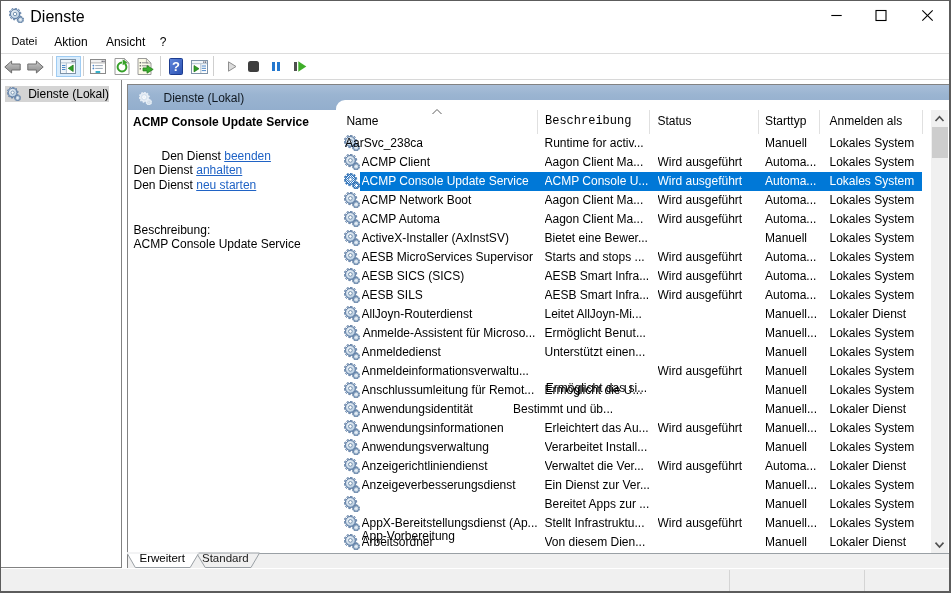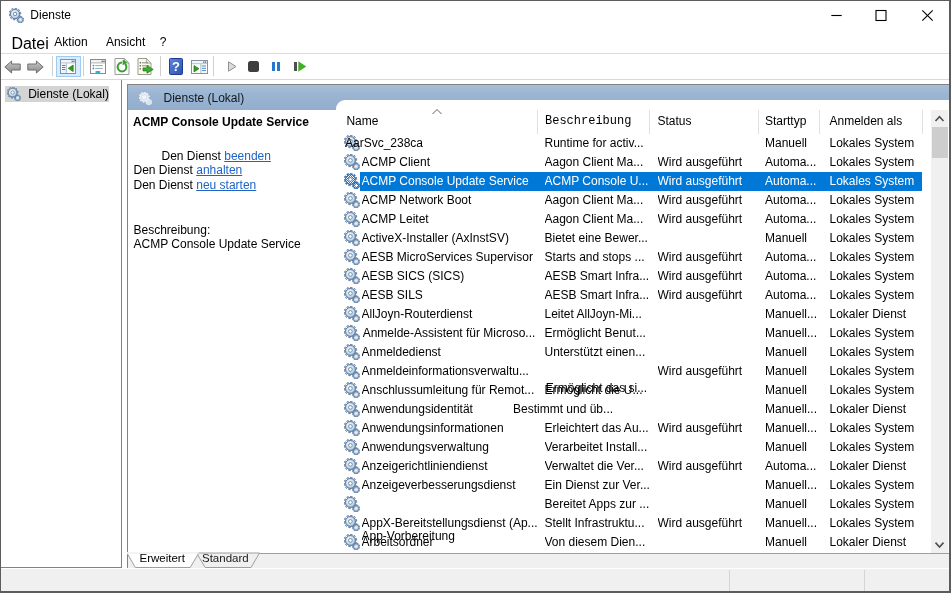--- a/index.html
+++ b/index.html
@@ -29,28 +29,28 @@
 </defs>
   </svg>
 <svg style="position:absolute;left:9px;top:7.5px" width="15" height="15" viewBox="0 0 16 16">
     <path d="M15.59,13.39 L15.06,14.54 L14.32,14.03 L13.48,14.82 L13.94,15.60 L12.75,16.04 L12.59,15.16 L11.43,15.12 L11.21,15.99 L10.06,15.46 L10.57,14.72 L9.78,13.88 L9.00,14.34 L8.56,13.15 L9.44,12.99 L9.48,11.83 L8.61,11.61 L9.14,10.46 L9.88,10.97 L10.72,10.18 L10.26,9.40 L11.45,8.96 L11.61,9.84 L12.77,9.88 L12.99,9.01 L14.14,9.54 L13.63,10.28 L14.42,11.12 L15.20,10.66 L15.64,11.85 L14.76,12.01 L14.72,13.17 Z" fill="#c9d8e6" stroke="#5d7da3" stroke-width="0.8"></path>
     <circle cx="12.1" cy="12.5" r="2.7" fill="#c9d8e6" stroke="#5d7da3" stroke-width="0.8"></circle>
     <circle cx="12.1" cy="12.5" r="0.95" fill="#eef3f8"></circle>
     <path d="M12.47,4.52 L12.75,6.17 L11.25,6.22 L10.99,7.96 L12.41,8.45 L11.67,9.94 L10.42,9.11 L9.19,10.36 L10.06,11.59 L8.58,12.36 L8.06,10.96 L6.33,11.25 L6.31,12.75 L4.66,12.51 L5.07,11.06 L3.49,10.28 L2.60,11.48 L1.40,10.32 L2.58,9.39 L1.77,7.83 L0.33,8.28 L0.05,6.63 L1.55,6.58 L1.81,4.84 L0.39,4.35 L1.13,2.86 L2.38,3.69 L3.61,2.44 L2.74,1.21 L4.22,0.44 L4.74,1.84 L6.47,1.55 L6.49,0.05 L8.14,0.29 L7.73,1.74 L9.31,2.52 L10.20,1.32 L11.40,2.48 L10.22,3.41 L11.03,4.97 Z" fill="url(#ggrad)" stroke="#4e6f99" stroke-width="0.8"></path>
     <circle cx="6.4" cy="6.4" r="4.85" fill="url(#ggrad)" stroke="#4e6f99" stroke-width="0.8"></circle>
     <circle cx="6.4" cy="6.4" r="1.85" fill="#ffffff" stroke="#6d8cab" stroke-width="1"></circle>
   </svg>
-<div style="position:absolute;left:30.3px;top:7.700000000000001px;font-size:12px;color:#000;white-space:nowrap;">Dienste</div>
+<div style="position:absolute;left:30.3px;top:7.700000000000001px;font-size:16px;color:#000;white-space:nowrap;">Dienste</div>
 <svg class="abs" style="left:820px;top:0px" width="125" height="28" viewBox="0 0 125 28">
     <line x1="11.3" y1="15.5" x2="21.7" y2="15.5" stroke="#000" stroke-width="1.1"></line>
     <rect x="56" y="10.5" width="10" height="10" fill="none" stroke="#000" stroke-width="1.1"></rect>
     <line x1="102.3" y1="10.3" x2="112.7" y2="20.7" stroke="#000" stroke-width="1.1"></line>
     <line x1="112.7" y1="10.3" x2="102.3" y2="20.7" stroke="#000" stroke-width="1.1"></line>
   </svg>
-<div style="position:absolute;left:11.4px;top:35.1px;font-size:16px;color:#000;white-space:nowrap;">Datei</div>
+<div style="position:absolute;left:11.4px;top:35.1px;font-size:11px;color:#000;white-space:nowrap;">Datei</div>
 <div style="position:absolute;left:54.3px;top:35.1px;font-size:12px;color:#000;white-space:nowrap;">Aktion</div>
 <div style="position:absolute;left:105.9px;top:35.1px;font-size:12px;color:#000;white-space:nowrap;">Ansicht</div>
 <div style="position:absolute;left:159.8px;top:35.1px;font-size:12px;color:#000;white-space:nowrap;">?</div>
 <div class="abs" style="left:0;top:53px;width:951px;height:1px;background:#dcdcdc"></div>
 <div class="abs" style="left:0;top:79px;width:951px;height:1px;background:#d8d8d8"></div>
 <div class="abs" style="left:51.8px;top:56px;width:1px;height:20px;background:#cfcfcf"></div>
 <div class="abs" style="left:82.7px;top:56px;width:1px;height:20px;background:#cfcfcf"></div>
 <div class="abs" style="left:159.5px;top:56px;width:1px;height:20px;background:#cfcfcf"></div>
 <div class="abs" style="left:213.2px;top:56px;width:1px;height:20px;background:#cfcfcf"></div>
 <svg class="abs" style="left:4px;top:59.5px" width="17" height="14" viewBox="0 0 17 14">
@@ -223,21 +223,21 @@
 <div style="position:absolute;left:765px;top:192.8px;font-size:12px;color:#000;white-space:nowrap;width:52.5px;overflow:hidden;">Automa...</div>
 <div style="position:absolute;left:829.5px;top:192.8px;font-size:12px;color:#000;white-space:nowrap;width:93px;overflow:hidden;">Lokales System</div>
 <svg style="position:absolute;left:343.5px;top:211px" width="16" height="16" viewBox="0 0 16 16">
     <path d="M15.59,13.39 L15.06,14.54 L14.32,14.03 L13.48,14.82 L13.94,15.60 L12.75,16.04 L12.59,15.16 L11.43,15.12 L11.21,15.99 L10.06,15.46 L10.57,14.72 L9.78,13.88 L9.00,14.34 L8.56,13.15 L9.44,12.99 L9.48,11.83 L8.61,11.61 L9.14,10.46 L9.88,10.97 L10.72,10.18 L10.26,9.40 L11.45,8.96 L11.61,9.84 L12.77,9.88 L12.99,9.01 L14.14,9.54 L13.63,10.28 L14.42,11.12 L15.20,10.66 L15.64,11.85 L14.76,12.01 L14.72,13.17 Z" fill="#c9d8e6" stroke="#5d7da3" stroke-width="0.8"></path>
     <circle cx="12.1" cy="12.5" r="2.7" fill="#c9d8e6" stroke="#5d7da3" stroke-width="0.8"></circle>
     <circle cx="12.1" cy="12.5" r="0.95" fill="#eef3f8"></circle>
     <path d="M12.47,4.52 L12.75,6.17 L11.25,6.22 L10.99,7.96 L12.41,8.45 L11.67,9.94 L10.42,9.11 L9.19,10.36 L10.06,11.59 L8.58,12.36 L8.06,10.96 L6.33,11.25 L6.31,12.75 L4.66,12.51 L5.07,11.06 L3.49,10.28 L2.60,11.48 L1.40,10.32 L2.58,9.39 L1.77,7.83 L0.33,8.28 L0.05,6.63 L1.55,6.58 L1.81,4.84 L0.39,4.35 L1.13,2.86 L2.38,3.69 L3.61,2.44 L2.74,1.21 L4.22,0.44 L4.74,1.84 L6.47,1.55 L6.49,0.05 L8.14,0.29 L7.73,1.74 L9.31,2.52 L10.20,1.32 L11.40,2.48 L10.22,3.41 L11.03,4.97 Z" fill="url(#ggrad)" stroke="#4e6f99" stroke-width="0.8"></path>
     <circle cx="6.4" cy="6.4" r="4.85" fill="url(#ggrad)" stroke="#4e6f99" stroke-width="0.8"></circle>
     <circle cx="6.4" cy="6.4" r="1.85" fill="#ffffff" stroke="#6d8cab" stroke-width="1"></circle>
   </svg>
-<div style="position:absolute;left:361.5px;top:211.8px;font-size:12px;color:#000;white-space:nowrap;width:175px;overflow:hidden;">ACMP Leitet</div>
+<div style="position:absolute;left:361.5px;top:211.8px;font-size:12px;color:#000;white-space:nowrap;width:175px;overflow:hidden;">ACMP Automa</div>
 <div style="position:absolute;left:544.5px;top:211.8px;font-size:12px;color:#000;white-space:nowrap;width:104px;overflow:hidden;">Aagon Client Ma...</div>
 <div style="position:absolute;left:657.5px;top:211.8px;font-size:12px;color:#000;white-space:nowrap;width:96px;overflow:hidden;">Wird ausgeführt</div>
 <div style="position:absolute;left:765px;top:211.8px;font-size:12px;color:#000;white-space:nowrap;width:52.5px;overflow:hidden;">Automa...</div>
 <div style="position:absolute;left:829.5px;top:211.8px;font-size:12px;color:#000;white-space:nowrap;width:93px;overflow:hidden;">Lokales System</div>
 <svg style="position:absolute;left:343.5px;top:230px" width="16" height="16" viewBox="0 0 16 16">
     <path d="M15.59,13.39 L15.06,14.54 L14.32,14.03 L13.48,14.82 L13.94,15.60 L12.75,16.04 L12.59,15.16 L11.43,15.12 L11.21,15.99 L10.06,15.46 L10.57,14.72 L9.78,13.88 L9.00,14.34 L8.56,13.15 L9.44,12.99 L9.48,11.83 L8.61,11.61 L9.14,10.46 L9.88,10.97 L10.72,10.18 L10.26,9.40 L11.45,8.96 L11.61,9.84 L12.77,9.88 L12.99,9.01 L14.14,9.54 L13.63,10.28 L14.42,11.12 L15.20,10.66 L15.64,11.85 L14.76,12.01 L14.72,13.17 Z" fill="#c9d8e6" stroke="#5d7da3" stroke-width="0.8"></path>
     <circle cx="12.1" cy="12.5" r="2.7" fill="#c9d8e6" stroke="#5d7da3" stroke-width="0.8"></circle>
     <circle cx="12.1" cy="12.5" r="0.95" fill="#eef3f8"></circle>
     <path d="M12.47,4.52 L12.75,6.17 L11.25,6.22 L10.99,7.96 L12.41,8.45 L11.67,9.94 L10.42,9.11 L9.19,10.36 L10.06,11.59 L8.58,12.36 L8.06,10.96 L6.33,11.25 L6.31,12.75 L4.66,12.51 L5.07,11.06 L3.49,10.28 L2.60,11.48 L1.40,10.32 L2.58,9.39 L1.77,7.83 L0.33,8.28 L0.05,6.63 L1.55,6.58 L1.81,4.84 L0.39,4.35 L1.13,2.86 L2.38,3.69 L3.61,2.44 L2.74,1.21 L4.22,0.44 L4.74,1.84 L6.47,1.55 L6.49,0.05 L8.14,0.29 L7.73,1.74 L9.31,2.52 L10.20,1.32 L11.40,2.48 L10.22,3.41 L11.03,4.97 Z" fill="url(#ggrad)" stroke="#4e6f99" stroke-width="0.8"></path>
     <circle cx="6.4" cy="6.4" r="4.85" fill="url(#ggrad)" stroke="#4e6f99" stroke-width="0.8"></circle>

